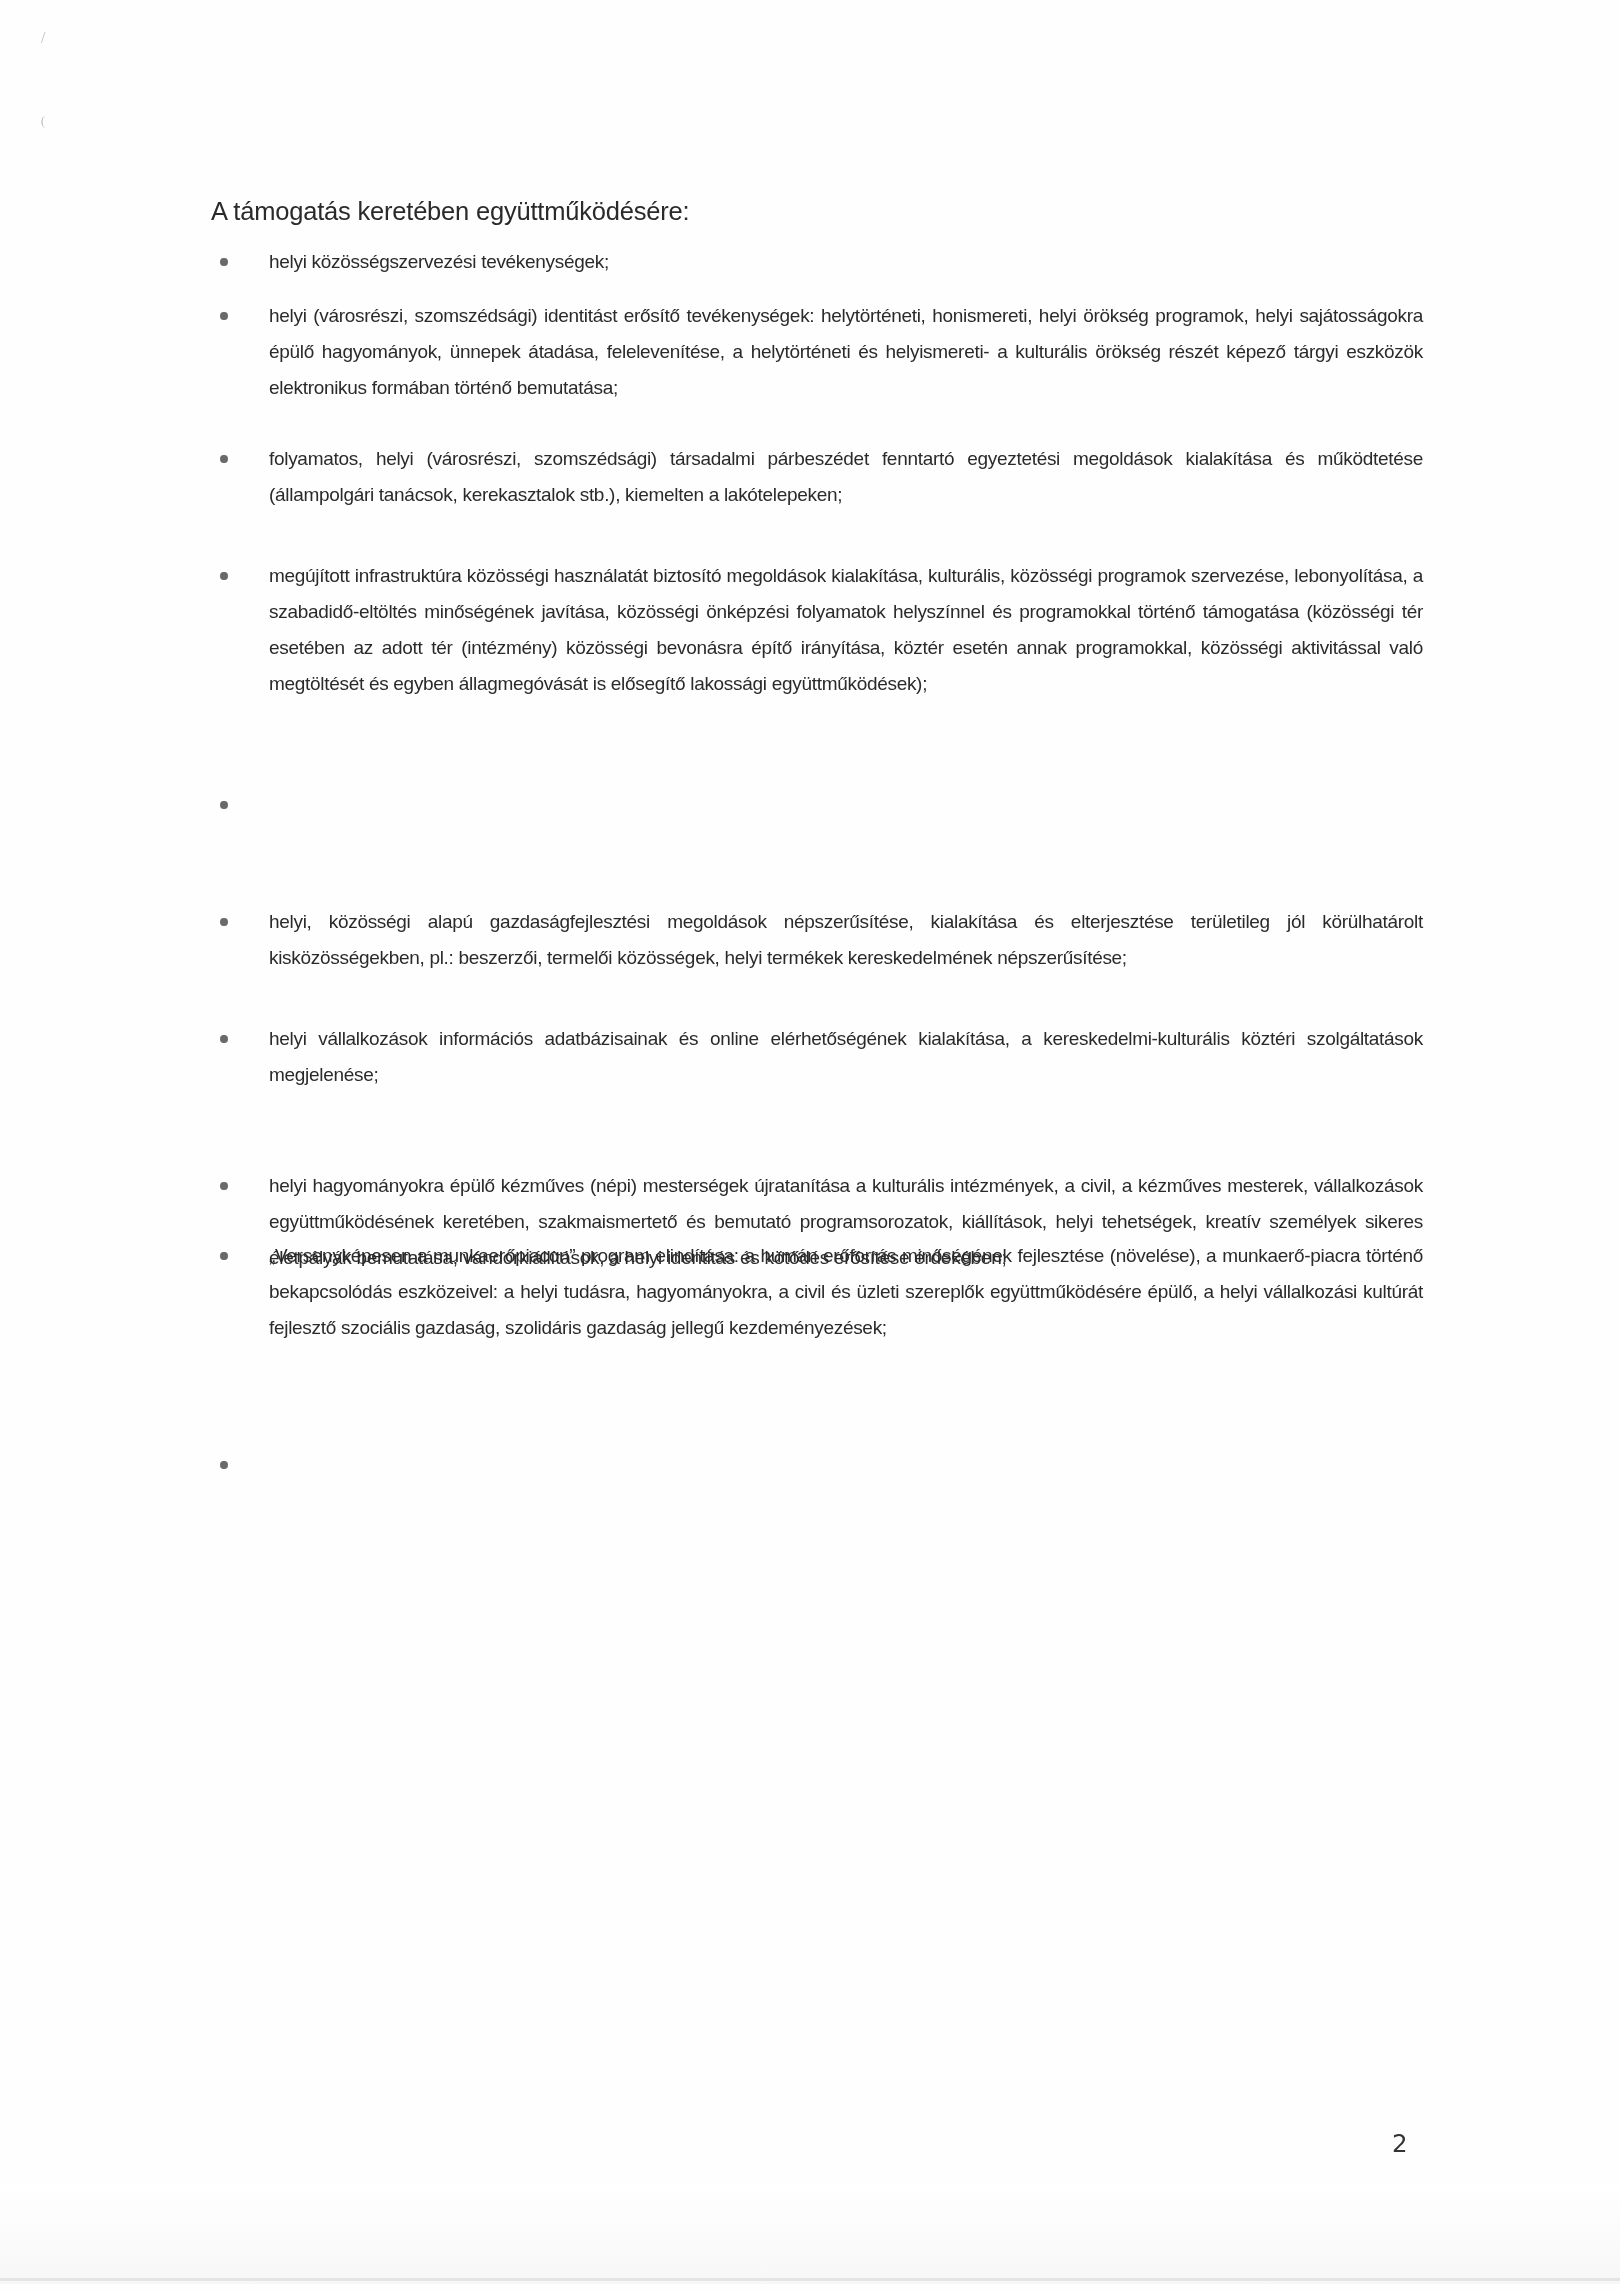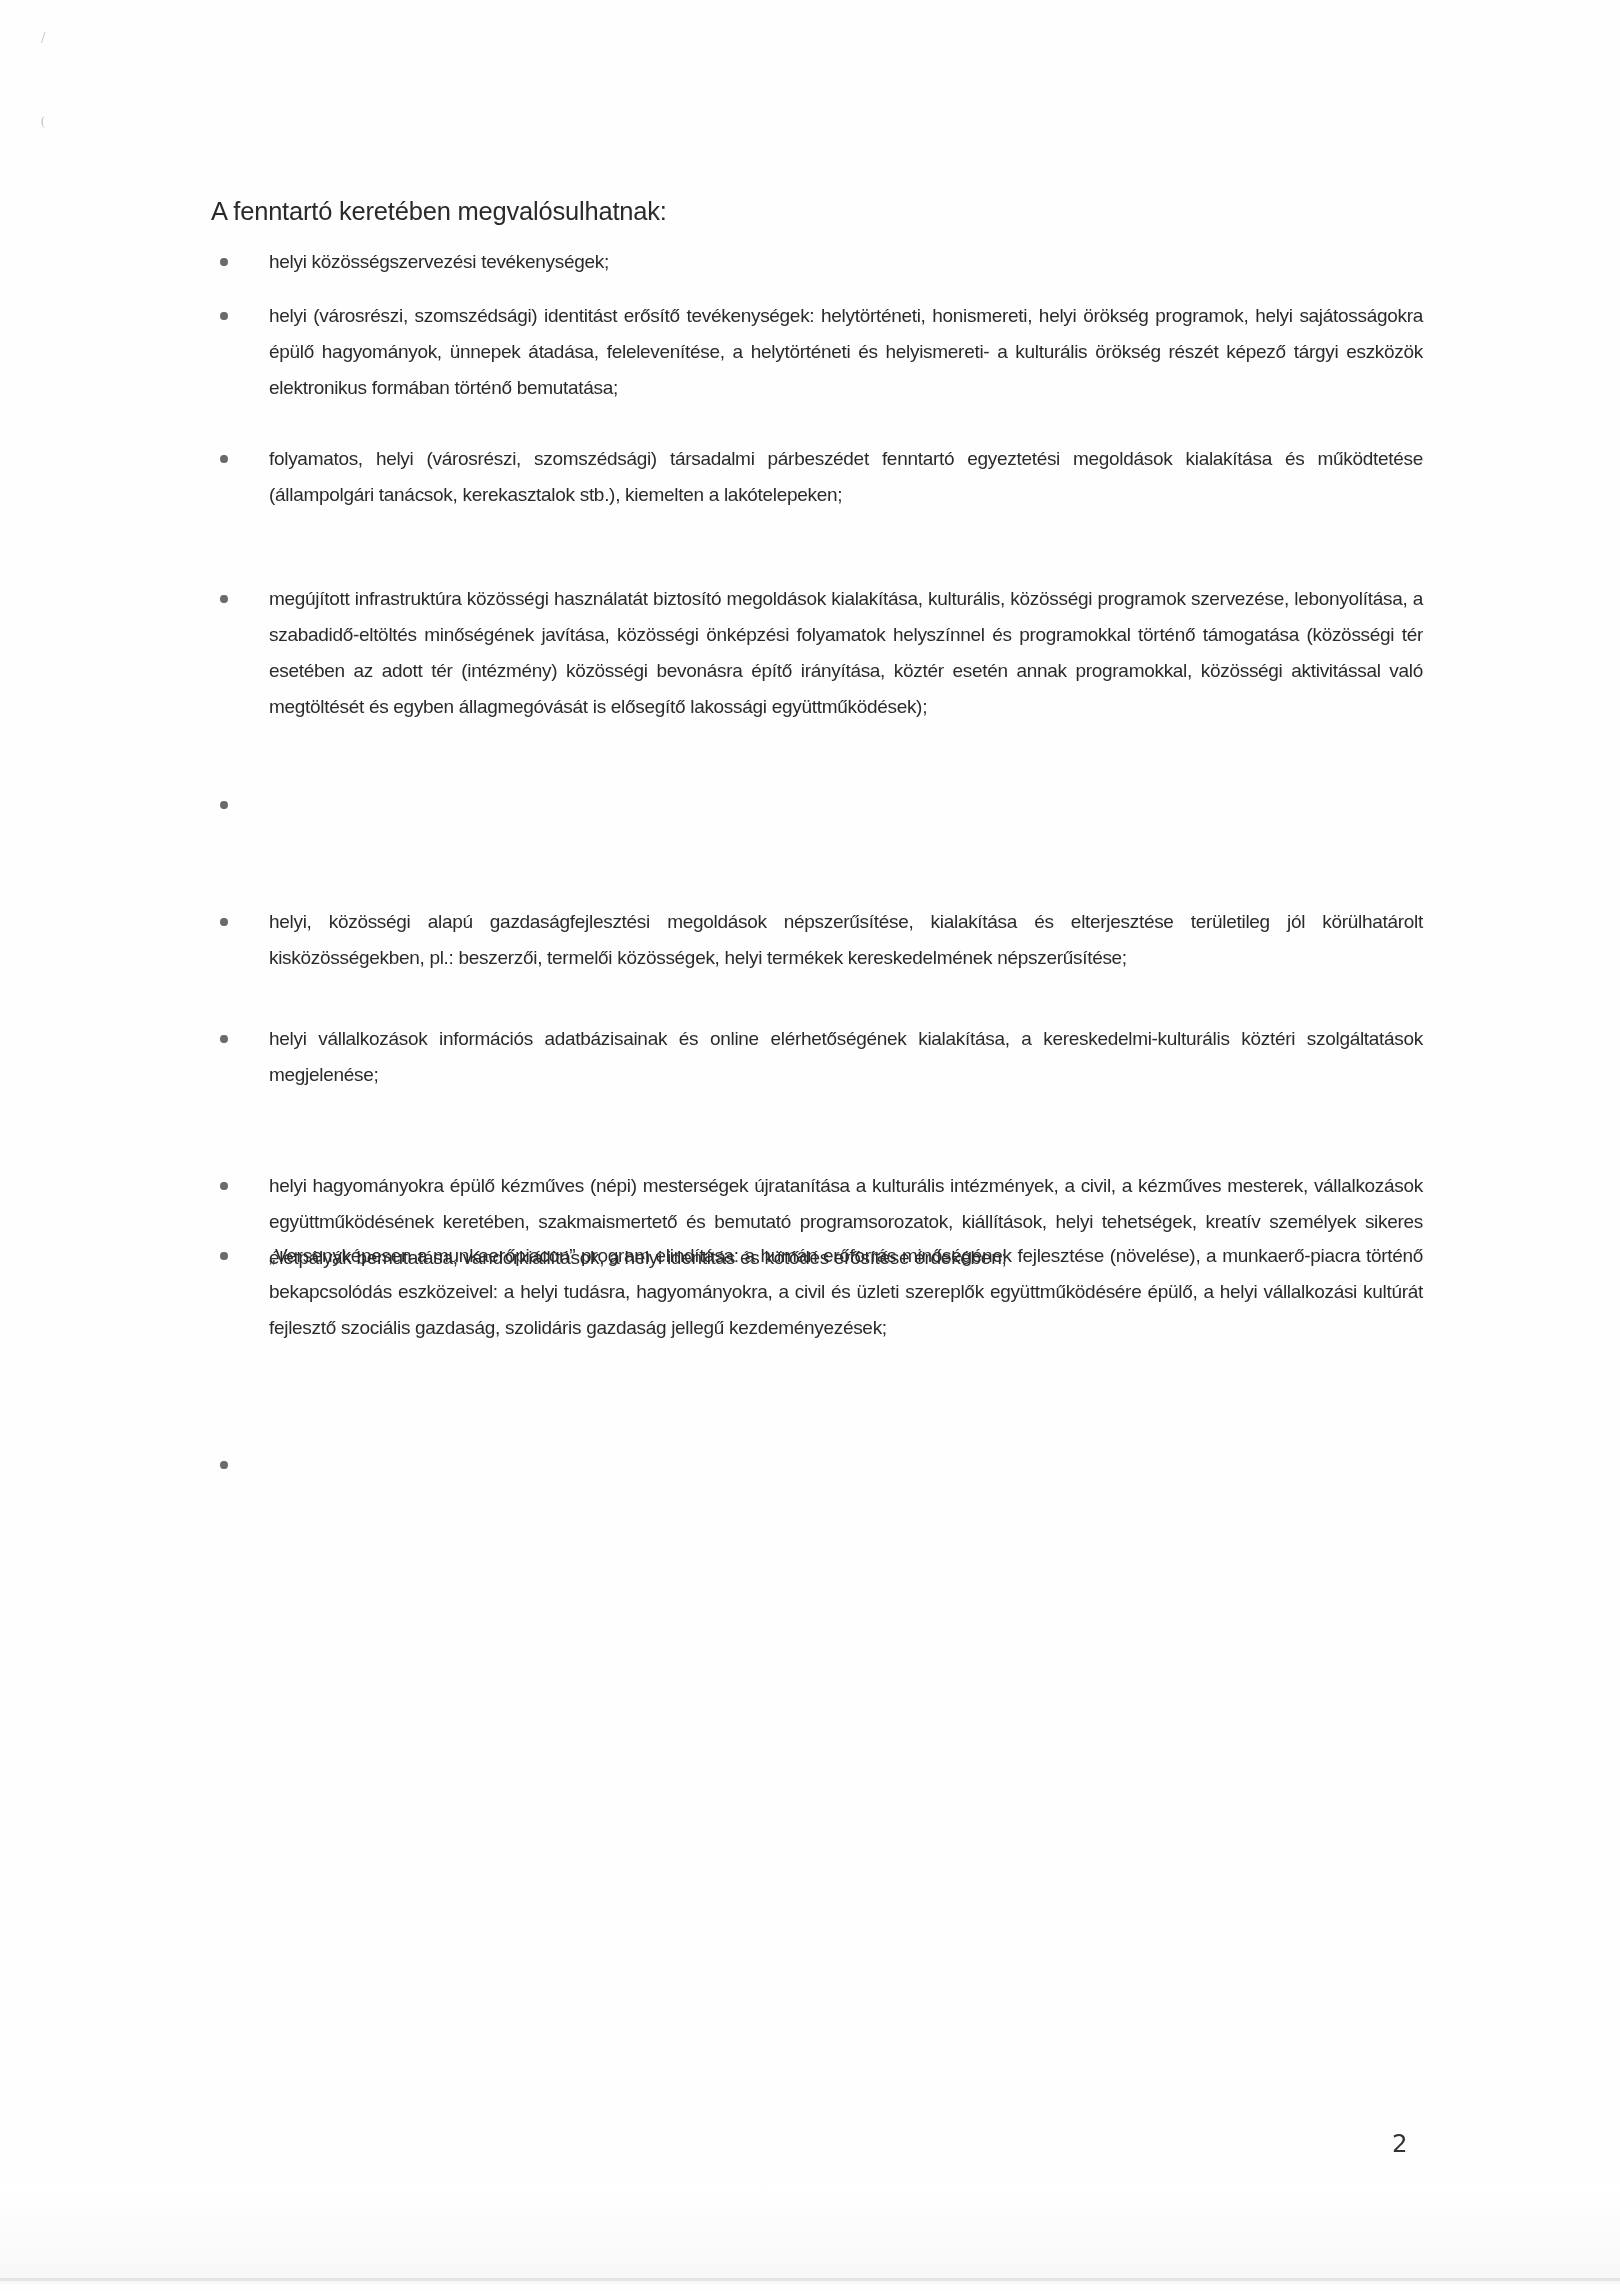--- a/index.html
+++ b/index.html
@@ -35,35 +35,35 @@
   }
   .bottom-edge { position: absolute; left: 0; right: 0; top: 2278px; height: 2.9px; background: #e4e4e4; }
 </style>
 </head>
 <body>
 
 <div class="page">
   <span class="speck" style="left:41px;top:29px;">/</span>
   <span class="speck" style="left:41px;top:114px;font-size:11.8px;">(</span>
 
-  <div class="heading">A fenntartó keretében megvalósulhatnak:</div>
+  <div class="heading">A támogatás keretében együttműködésére:</div>
 
   <div class="item" style="top:244px;">
     <span class="dot"></span>
     <span>helyi közösségszervezési tevékenységek;</span>
   </div>
   <div class="item" style="top:298px;">
     <span class="dot"></span>
     <span>helyi (városrészi, szomszédsági) identitást erősítő tevékenységek: helytörténeti, honismereti, helyi örökség programok, helyi sajátosságokra épülő hagyományok, ünnepek átadása, felelevenítése, a helytörténeti és helyismereti- a kulturális örökség részét képező tárgyi eszközök elektronikus formában történő bemutatása;</span>
   </div>
   <div class="item" style="top:441px;">
     <span class="dot"></span>
     <span>folyamatos, helyi (városrészi, szomszédsági) társadalmi párbeszédet fenntartó egyeztetési megoldások kialakítása és működtetése (állampolgári tanácsok, kerekasztalok stb.), kiemelten a lakótelepeken;</span>
   </div>
-  <div class="item" style="top:558px;margin-top:23px;">
+  <div class="item" style="top:558px;">
     <span class="dot"></span>
     <span>megújított infrastruktúra közösségi használatát biztosító megoldások kialakítása, kulturális, közösségi programok szervezése, lebonyolítása, a szabadidő-eltöltés minőségének javítása, közösségi önképzési folyamatok helyszínnel és programokkal történő támogatása (közösségi tér esetében az adott tér (intézmény) közösségi bevonásra építő irányítása, köztér esetén annak programokkal, közösségi aktivitással való megtöltését és egyben állagmegóvását is elősegítő lakossági együttműködések);</span>
   </div>
   <div class="item" style="top:787px;">
     <span class="dot"></span>
   </div>
   <div class="item" style="top:1021px;">
     <span class="dot"></span>
     <span>helyi vállalkozások információs adatbázisainak és online elérhetőségének kialakítása, a kereskedelmi-kulturális köztéri szolgáltatások megjelenése;</span>
   </div>

